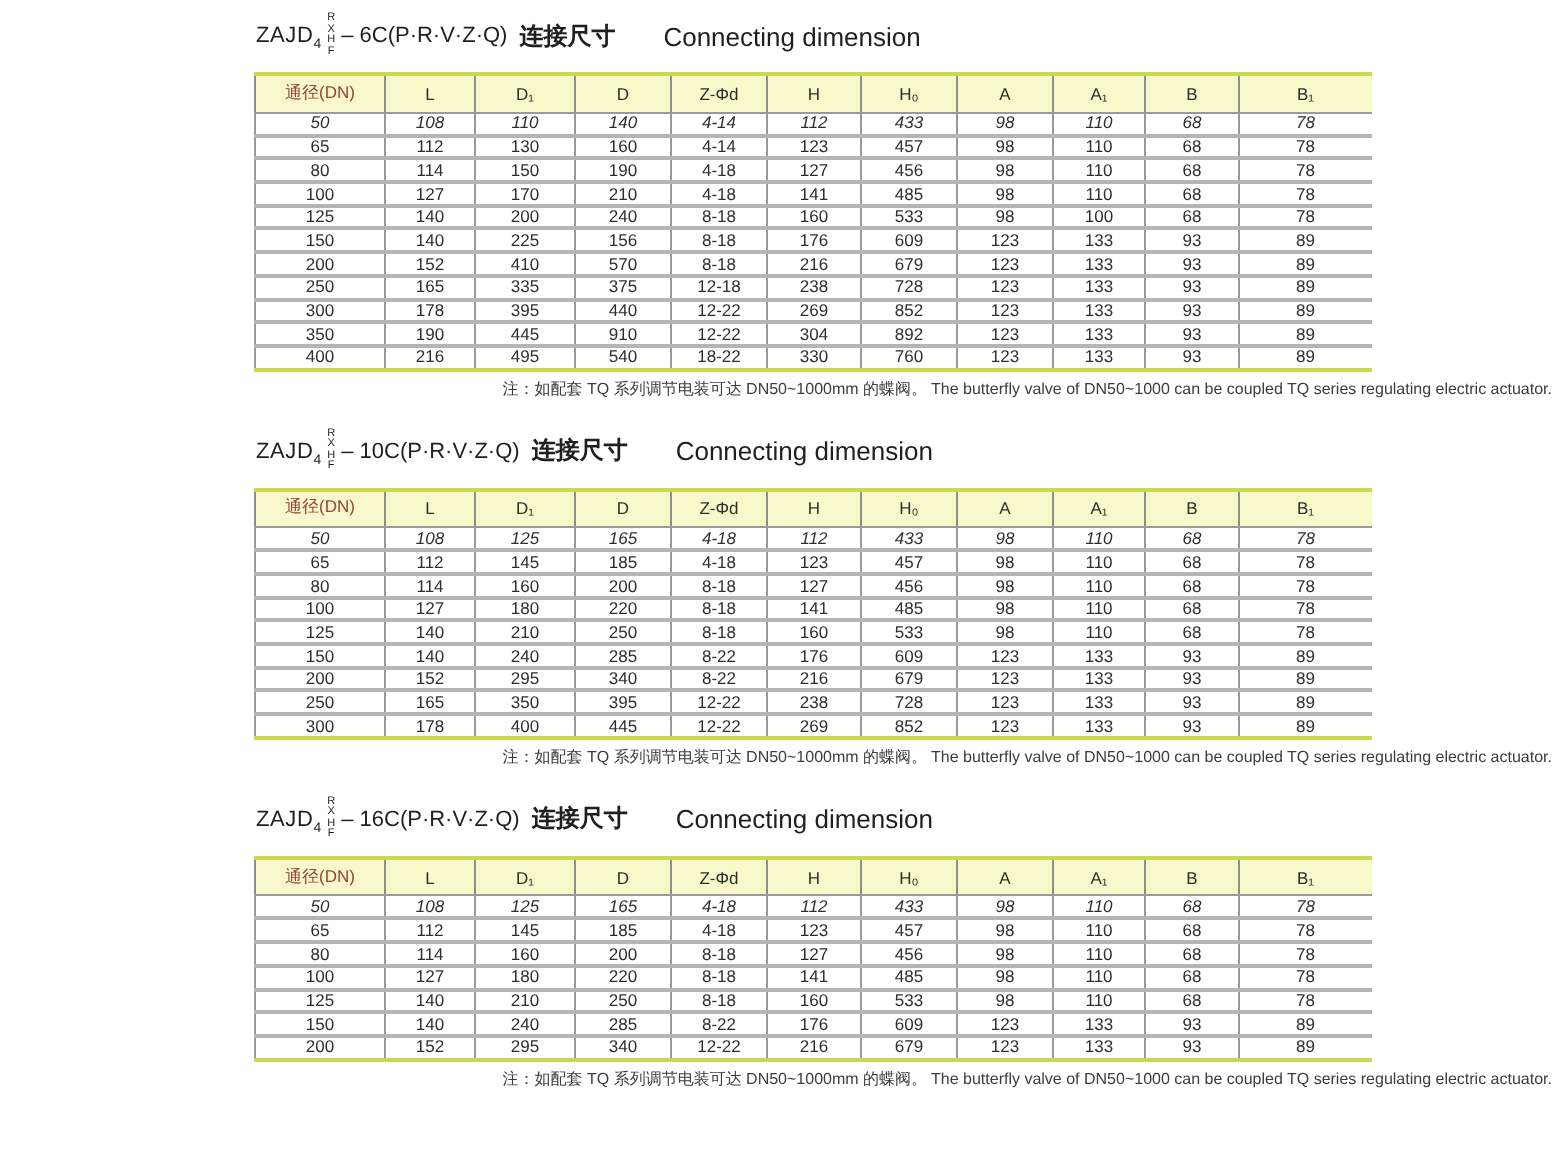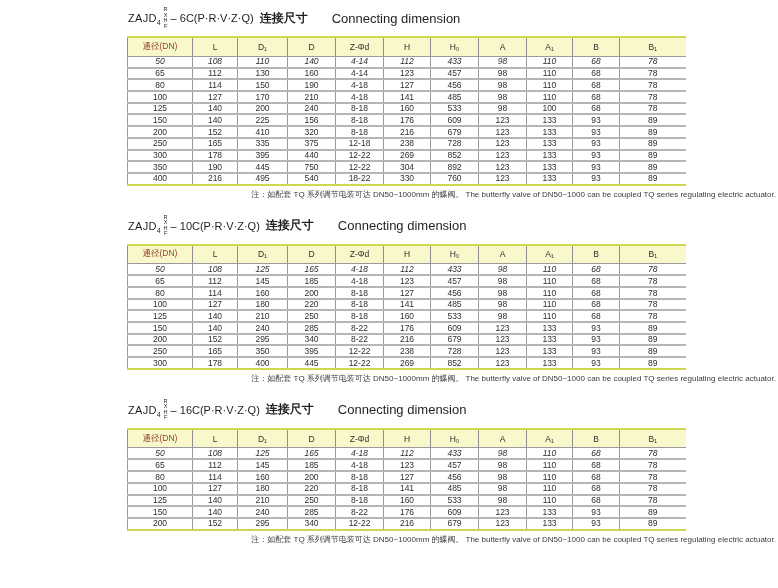--- a/index.html
+++ b/index.html
@@ -159,21 +159,21 @@
             <td>609</td>
             <td>123</td>
             <td>133</td>
             <td>93</td>
             <td>89</td>
           </tr>
           <tr>
             <td>200</td>
             <td>152</td>
             <td>410</td>
-            <td>320</td>
+            <td>570</td>
             <td>8-18</td>
             <td>216</td>
             <td>679</td>
             <td>123</td>
             <td>133</td>
             <td>93</td>
             <td>89</td>
           </tr>
           <tr>
             <td>250</td>
@@ -198,21 +198,21 @@
             <td>852</td>
             <td>123</td>
             <td>133</td>
             <td>93</td>
             <td>89</td>
           </tr>
           <tr>
             <td>350</td>
             <td>190</td>
             <td>445</td>
-            <td>750</td>
+            <td>910</td>
             <td>12-22</td>
             <td>304</td>
             <td>892</td>
             <td>123</td>
             <td>133</td>
             <td>93</td>
             <td>89</td>
           </tr>
           <tr>
             <td>400</td>

